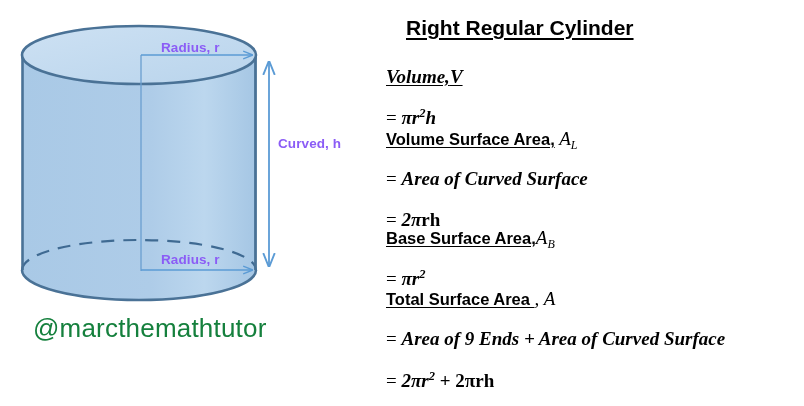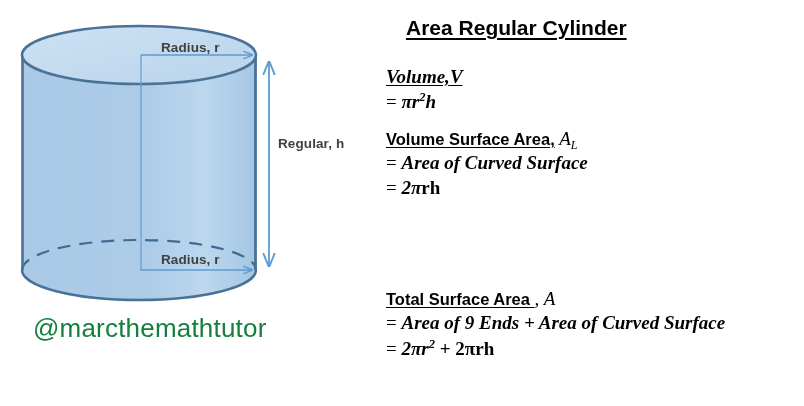--- a/index.html
+++ b/index.html
@@ -27,21 +27,21 @@
   #cylinder-svg {
     position: absolute;
     left: 0;
     top: 0;
   }
   .diagram-label {
     position: absolute;
     font-family: "Liberation Sans", sans-serif;
     font-weight: bold;
     font-size: 13.5px;
-    color: #404040;
+    color: #8b5cf6;
     white-space: nowrap;
     letter-spacing: 0.1px;
   }
   #label-radius-top  { left: 161px; top: 40px; }
   #label-radius-bot  { left: 161px; top: 252px; }
   #label-height      { left: 278px; top: 136px; }
 
   #watermark {
     position: absolute;
     left: 33px;
@@ -110,20 +110,21 @@
     font-style: italic;
     font-size: 12px;
     vertical-align: sub;
   }
   .eq-line {
     font-family: "Liberation Serif", serif;
     font-size: 19px;
     white-space: nowrap;
     line-height: 1.28;
     height: 25px;
+    margin-top: 16px;
   }
   .eq-sign {
     font-family: "Liberation Serif", serif;
     font-size: 19px;
     font-weight: normal;
   }
   .eq-italic {
     font-style: italic;
     font-weight: bold;
     font-size: 19px;
@@ -187,28 +188,28 @@
 
       <line x1="141" y1="55" x2="252" y2="55" stroke="#5b9bd5" stroke-width="1.4" marker-end="url(#arrowRight)"></line>
 
       <line x1="141" y1="270" x2="252" y2="270" stroke="#5b9bd5" stroke-width="1.4" marker-end="url(#arrowRight)"></line>
 
       <line x1="269" y1="62" x2="269" y2="266" stroke="#5b9bd5" stroke-width="1.8" marker-start="url(#arrowUp)" marker-end="url(#arrowUp)"></line>
     </svg>
 
     <div class="diagram-label" id="label-radius-top">Radius, r</div>
     <div class="diagram-label" id="label-radius-bot">Radius, r</div>
-    <div class="diagram-label" id="label-height">Regular, h</div>
+    <div class="diagram-label" id="label-height">Curved, h</div>
 
     <div id="watermark">@marcthemathtutor</div>
   </div>
 
   <div id="formula-panel">
 
-    <div id="doc-title">Area Regular Cylinder</div>
+    <div id="doc-title">Right Regular Cylinder</div>
 
     <div class="formula-block" id="block-volume">
       <div class="heading-line">
         <span class="head-serif">Volume,</span><span class="head-serif">V</span>
       </div>
       <div class="eq-line">
         <span class="eq-sign">=</span>
         <span class="eq-bold-italic">πr</span><span class="sup">2</span><span class="eq-bold-italic">h</span>
       </div>
     </div>
@@ -221,20 +222,29 @@
       <div class="eq-line">
         <span class="eq-sign">=</span>
         <span class="eq-italic">Area of  Curved Surface</span>
       </div>
       <div class="eq-line">
         <span class="eq-sign">=</span>
         <span class="eq-bold-italic">2π</span><span class="eq-bold">rh</span>
       </div>
     </div>
 
+    <div class="formula-block" id="block-base">
+      <div class="heading-line">
+        <span class="head-sans">Base Surface Area,</span><span class="sym">A</span><span class="sub">B</span>
+      </div>
+      <div class="eq-line">
+        <span class="eq-sign">=</span>
+        <span class="eq-bold-italic">πr</span><span class="sup">2</span>
+      </div>
+    </div>
 
     <div class="formula-block" id="block-total">
       <div class="heading-line">
         <span class="head-sans">Total Surface Area </span><span class="sym">, A</span>
       </div>
       <div class="eq-line">
         <span class="eq-sign">=</span>
         <span class="eq-italic">Area of  9 Ends + Area of  Curved Surface</span>
       </div>
       <div class="eq-line">

